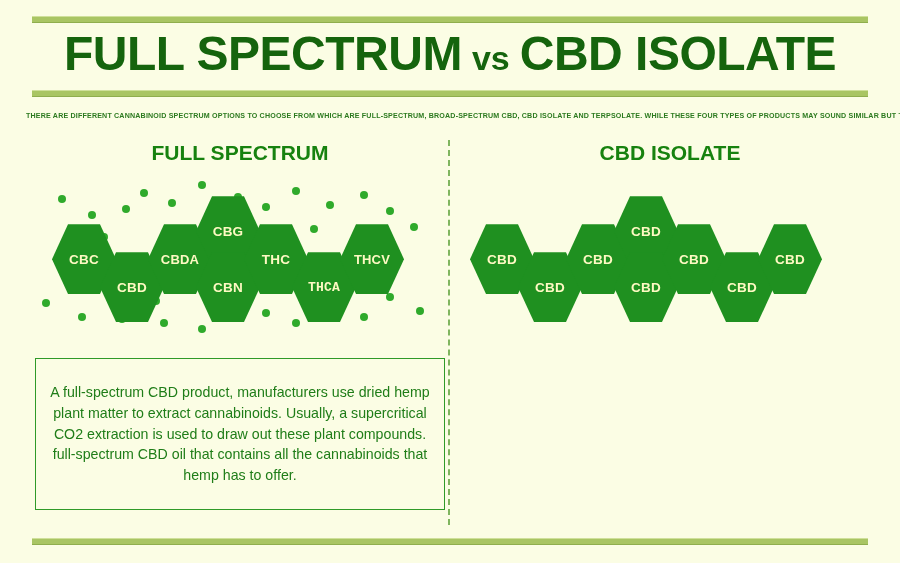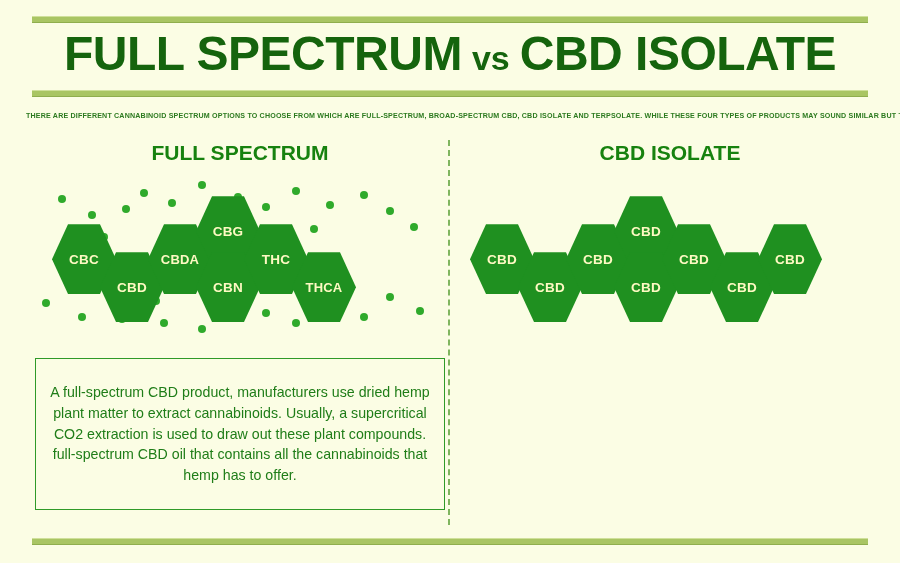--- a/index.html
+++ b/index.html
@@ -225,22 +225,25 @@
         </div>
         <div class="hex" style="left: 166px; top: 14px;">
           <span>CBG</span>
         </div>
         <div class="hex" style="left: 166px; top: 70px;">
           <span>CBN</span>
         </div>
         <div class="hex" style="left: 214px; top: 42px;">
           <span>THC</span>
         </div>
-        <div class="hex small-label" style="left: 262px; top: 70px;">
+        <div class="hex small-label" style="left: 262px; top: 70px; font-family: Liberation Mono, monospace;">
           <span>THCA</span>
+        </div>
+        <div class="hex small-label" style="left: 310px; top: 42px;">
+          <span>THCV</span>
         </div>
       </div>
     <div class="desc-box">
       <div class="desc-text">A full-spectrum CBD product, manufacturers use dried hemp plant matter to extract cannabinoids. Usually, a supercritical CO2 extraction is used to draw out these plant compounds. full-spectrum CBD oil that contains all the cannabinoids that hemp has to offer.</div>
     </div>
   </div>
 
   <div class="col col-right">
     <div class="col-title">CBD ISOLATE</div>
     <div class="hex-area" id="right-hex-area">

